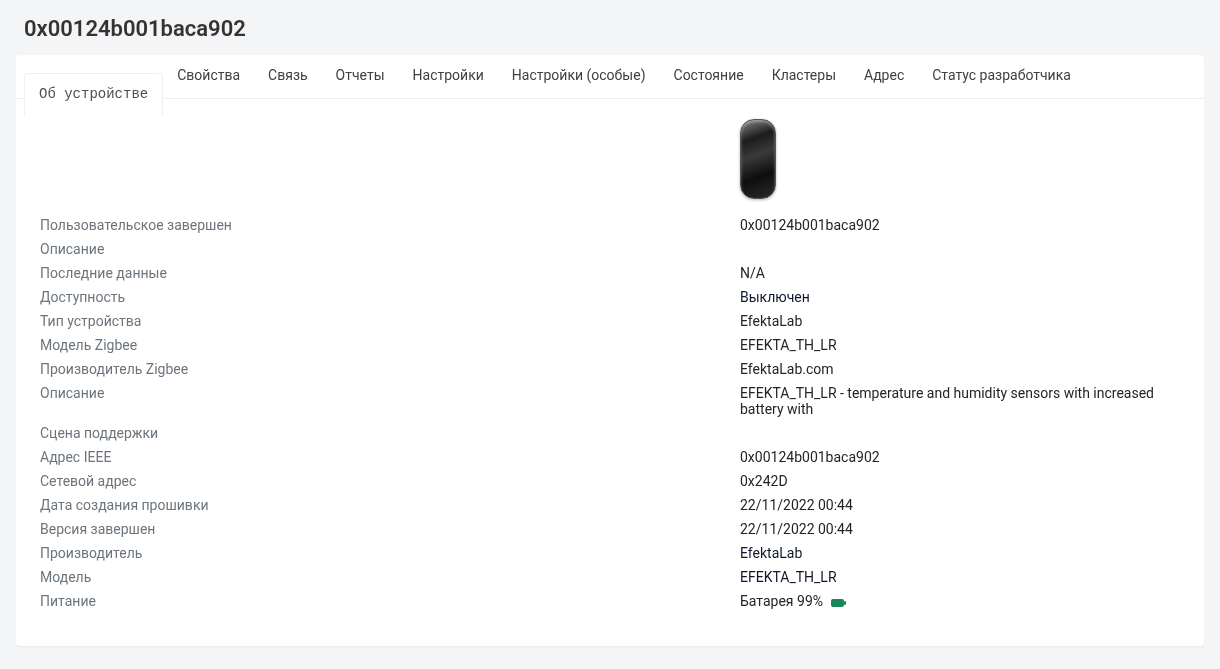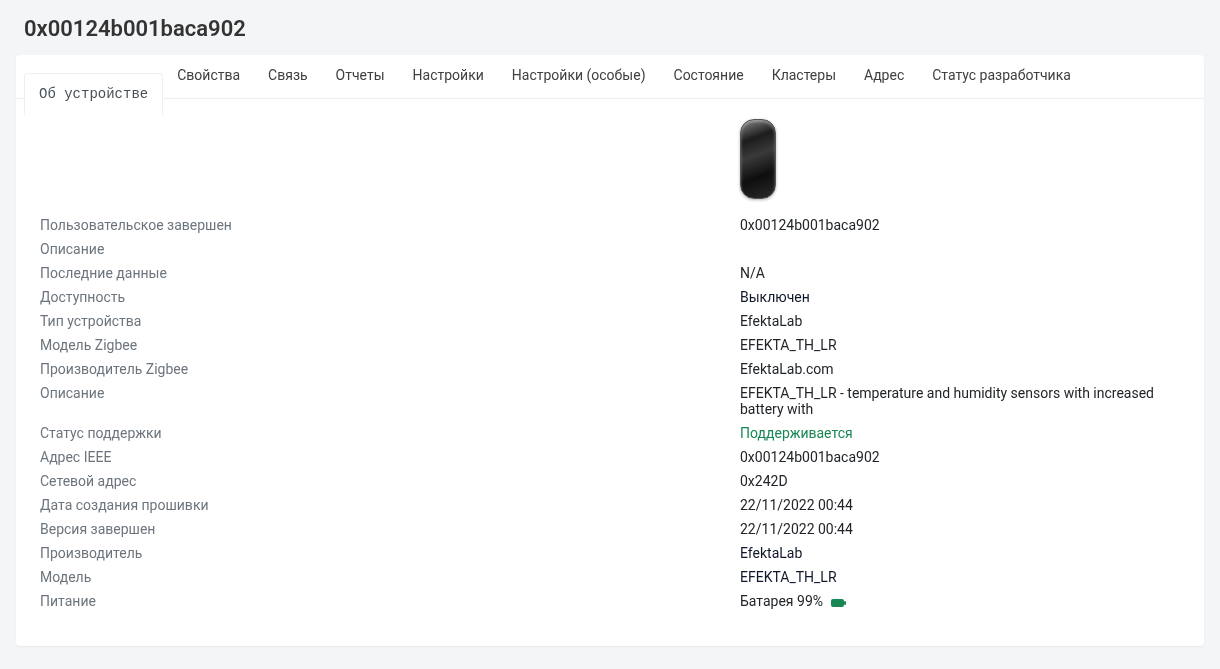--- a/index.html
+++ b/index.html
@@ -152,22 +152,21 @@
         <div class="label">Производитель Zigbee</div>
         <div class="value">EfektaLab.com</div>
       </div>
 
       <div class="row">
         <div class="label">Описание</div>
         <div class="value">EFEKTA_TH_LR - temperature and humidity sensors with increased battery with</div>
       </div>
 
       <div class="row">
-        <div class="label">Статус поддержки</div>
-        <div class="value success">Поддерживается</div>
+        <div class="label">Сцена поддержки</div>
       </div>
 
       <div class="row">
         <div class="label">Адрес IEEE</div>
         <div class="value">0x00124b001baca902</div>
       </div>
 
       <div class="row">
         <div class="label">Сетевой адрес</div>
         <div class="value">0x242D</div>

